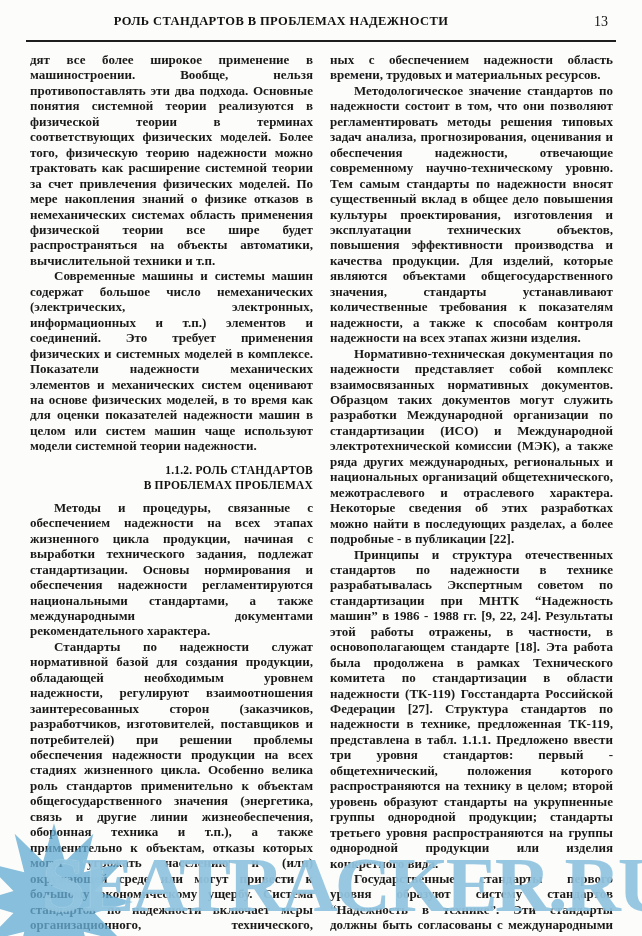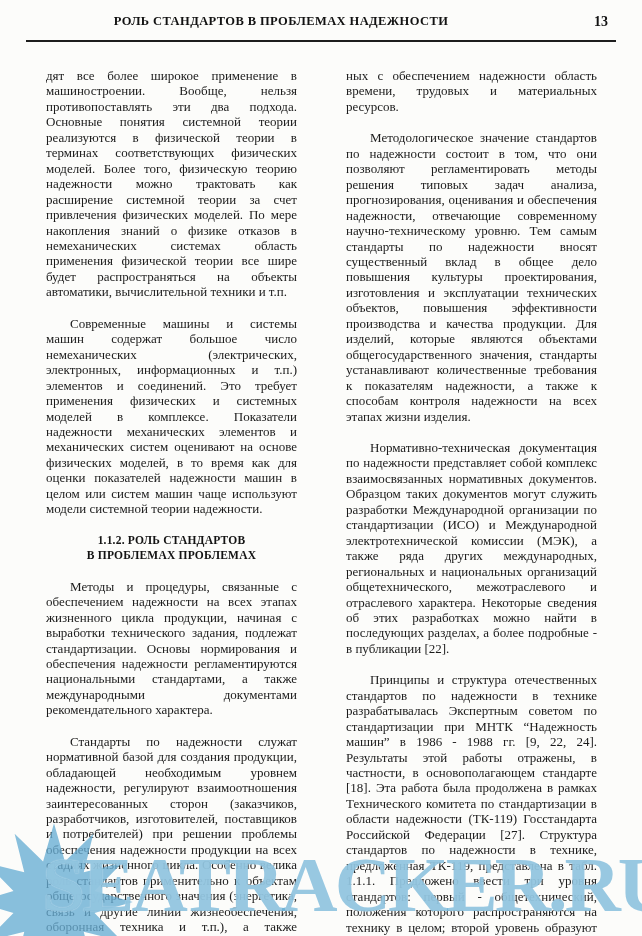--- a/index.html
+++ b/index.html
@@ -16,40 +16,40 @@
     position:absolute;top:14px;left:0;right:0;height:22px;
   }
   .running-head .title{
     position:absolute;left:0;right:80px;
     text-align:center;
     font-size:12.5px;font-weight:bold;letter-spacing:.4px;
     color:#121212;
   }
   .running-head .pageno{
     position:absolute;right:34px;top:0;
-    font-size:14px;font-weight:bold;color:#121212;
+    font-size:14px;font-weight:normal;color:#121212;
   }
   .head-rule{
     position:absolute;top:40px;left:26px;right:26px;height:2px;
     background:#1d1d1d;
   }
   
   .col{
     position:absolute;top:52px;width:283px;
     font-size:13px;line-height:15.45px;
     text-align:justify;
     color:#1a1a1a;
   }
   .col-left{left:30px;}
   .col-right{left:330px;}
-  .col p{margin:16px;padding:0;}
+  .col p{margin:0;padding:0;font-weight:bold;}
   .col p.indent{text-indent:24px;}
   .section-heading{
     margin:9px 0 7px 0;
-    text-align:center;
+    text-align:right;
     font-weight:bold;font-size:11.5px;line-height:15px;
     letter-spacing:.2px;color:#131313;
   }
   .section-heading span{display:block;}
   
   .watermark{
     position:absolute;left:0;top:0;width:100%;height:100%;
     pointer-events:none;z-index:5;
   }
   .watermark-text{

